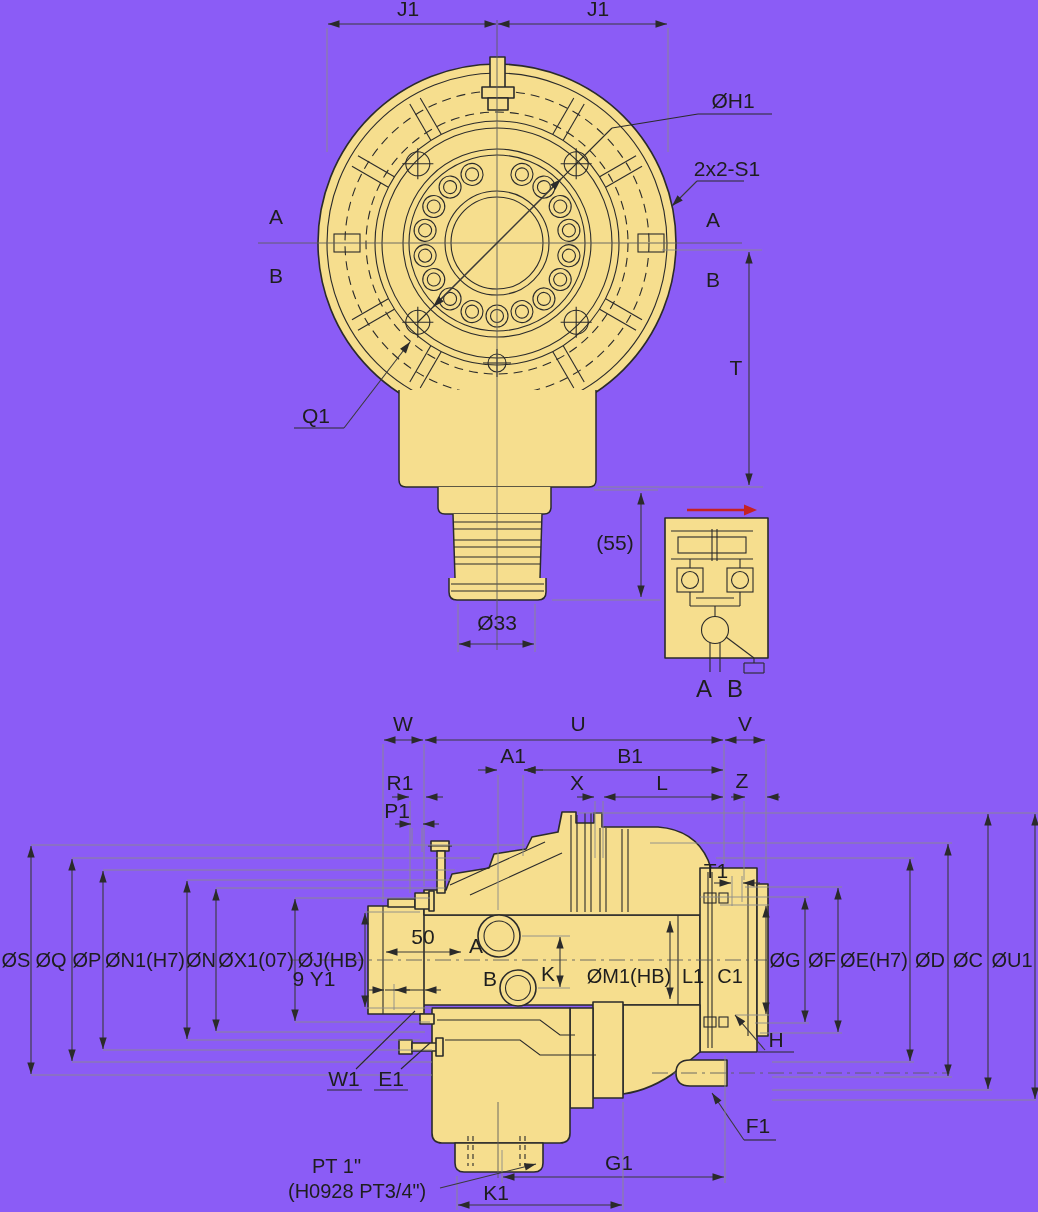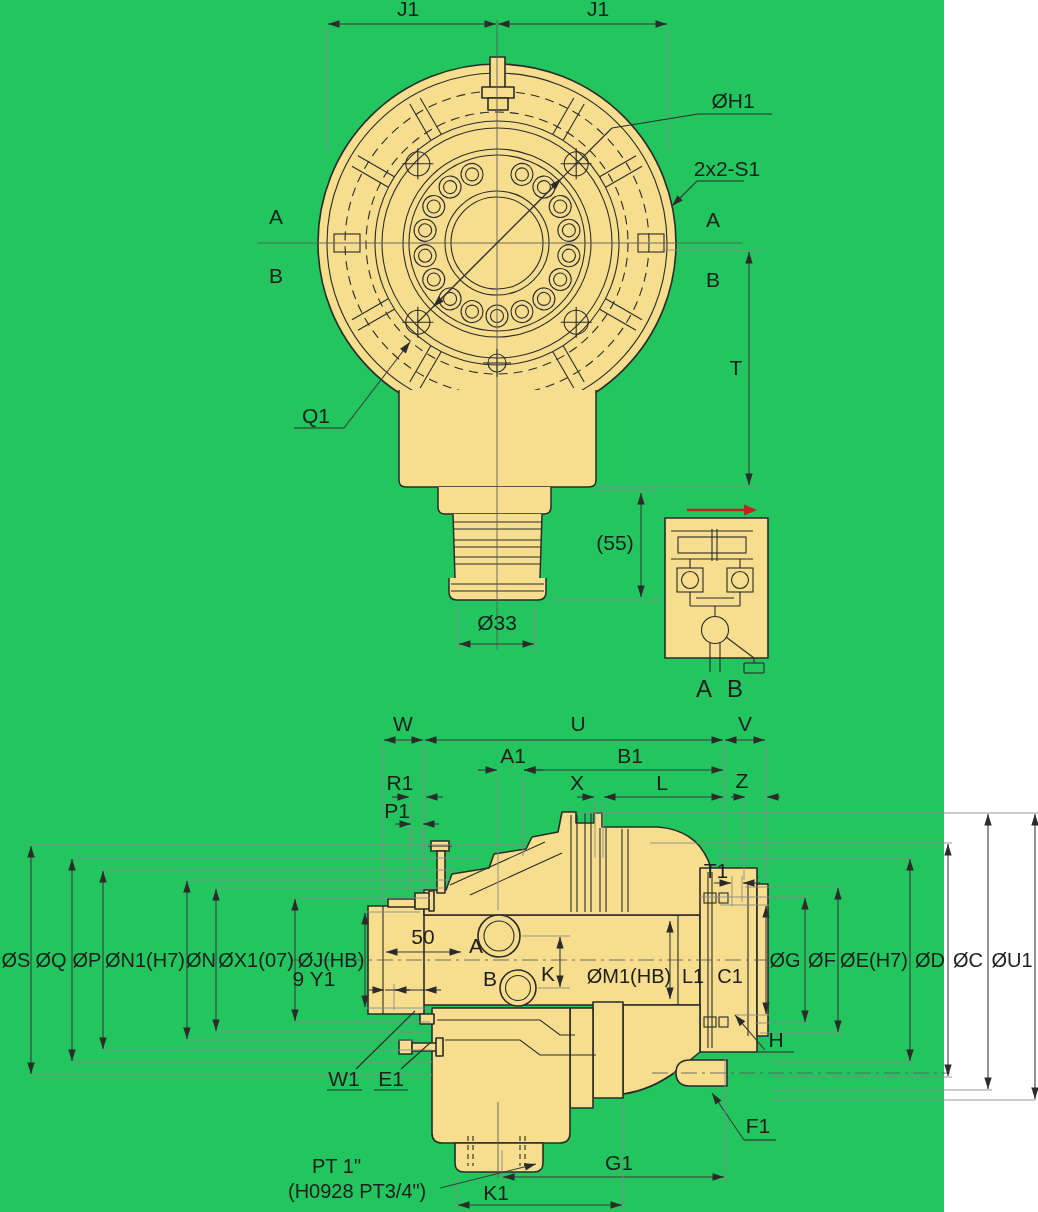--- a/index.html
+++ b/index.html
@@ -1,16 +1,16 @@
 <!DOCTYPE html>
 <html><head>
 <meta charset="utf-8">
 <style>
   html,body{margin:0;padding:0;background:#ffffff}
-  .page{width:944px;height:1212px;position:relative;background:#22c55e;font-family:"Liberation Sans",sans-serif}
+  .page{width:1038px;height:1212px;position:relative;background:#8b5cf6;font-family:"Liberation Sans",sans-serif}
   svg{display:block}
   .body{fill:#F6DE8E;stroke:#2B2B2B;stroke-width:1.6;stroke-linejoin:round}
   .bodyn{fill:#F6DE8E;stroke:none}
   .ln{fill:none;stroke:#2B2B2B;stroke-width:1.5;stroke-linejoin:round}
   .lnt{fill:none;stroke:#2B2B2B;stroke-width:1.1}
   .dim{stroke:#3A3A3A;stroke-width:1.1;fill:none}
   .ext{stroke:#8A8A8A;stroke-width:0.9;fill:none}
   .cl{stroke:#5f5f5f;stroke-width:0.9;fill:none}
   .dsh{stroke-dasharray:9 6}
   .dshs{stroke-dasharray:5 4}

